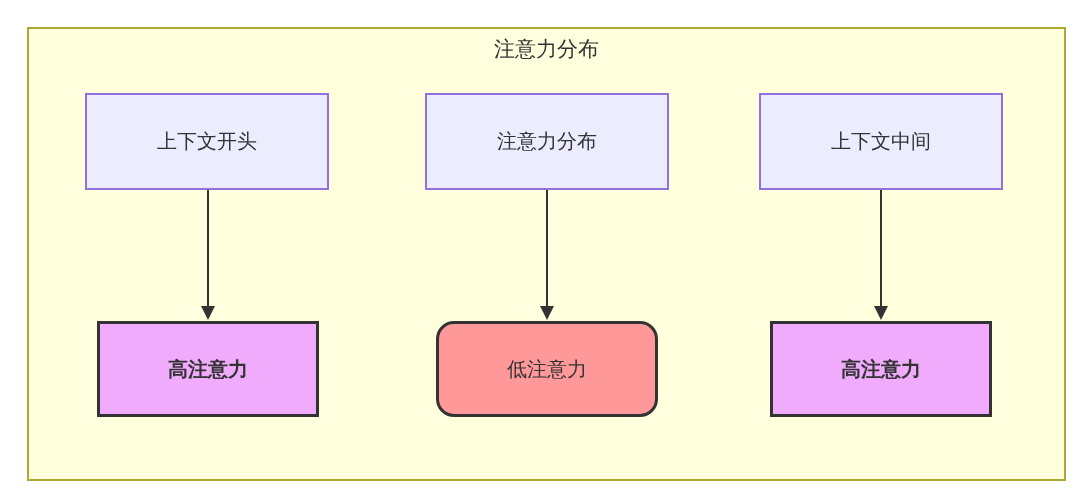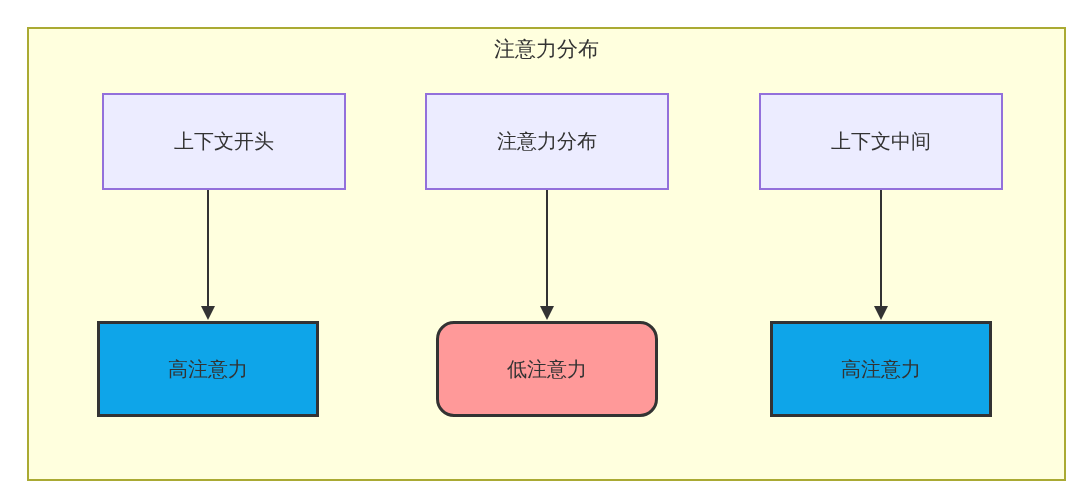--- a/index.html
+++ b/index.html
@@ -50,24 +50,24 @@
     height: 97px;
     background: #ececff;
     border: 2px solid #9370db;
   }
   .attention-node {
     top: 321px;
     width: 222px;
     height: 96px;
     border: 3px solid #333333;
   }
-  .attention-high { background: #0ea5e9; }
+  .attention-high { background: #f0abfc; font-weight: bold; }
   .attention-low  { background: #ff9999; border-radius: 18px; }
 
-  .col-0 .context-node { left: 102px; }
+  .col-0 .context-node { left: 85px; }
   .col-1 .context-node { left: 425px; }
   .col-2 .context-node { left: 759px; }
   .col-0 .attention-node { left: 97px; }
   .col-1 .attention-node { left: 436px; }
   .col-2 .attention-node { left: 770px; }
 
   .edges-layer {
     position: absolute;
     left: 0;
     top: 0;

